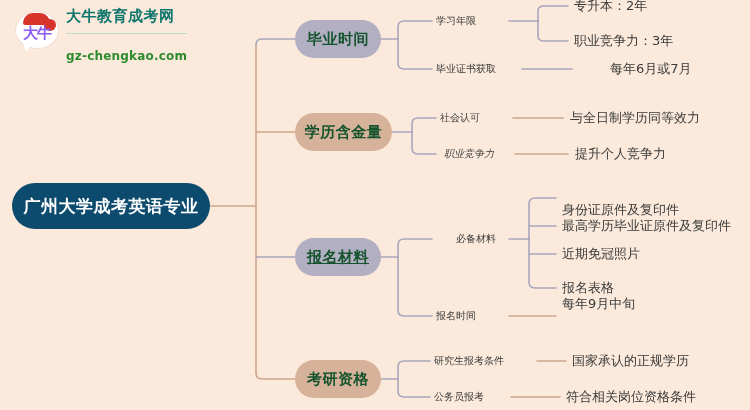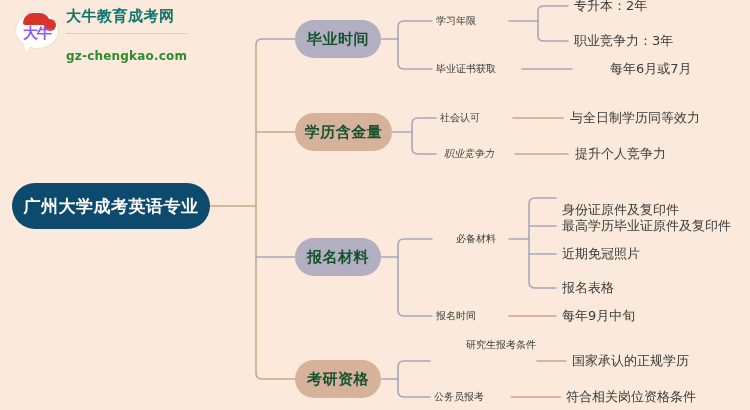--- a/index.html
+++ b/index.html
@@ -142,28 +142,28 @@
   <div class="n3" style="left:574px;top:-2px;">专升本：2年</div>
   <div class="n3" style="left:574px;top:33px;">职业竞争力：3年</div>
   <div class="n3" style="left:610px;top:61px;">每年6月或7月</div>
 
   <div class="n1 tan" style="left:295px;top:113px;width:97px;">学历含金量</div>
   <div class="n2" style="left:440px;top:110px;">社会认可</div>
   <div class="n2" style="left:444px;top:146px;font-style:italic;">职业竞争力</div>
   <div class="n3" style="left:570px;top:110px;">与全日制学历同等效力</div>
   <div class="n3" style="left:575px;top:146px;">提升个人竞争力</div>
 
-  <div class="n1 purple" style="left:295px;top:238px;width:86px;">报名材料</div>
+  <div class="n1 purple" style="left:295px;top:238px;width:86px;text-decoration:underline;">报名材料</div>
   <div class="n2" style="left:444px;top:231px;margin-left:12px;">必备材料</div>
   <div class="n2" style="left:436px;top:308px;">报名时间</div>
   <div class="n3" style="left:562px;top:202px;">身份证原件及复印件</div>
   <div class="n3" style="left:562px;top:218px;">最高学历毕业证原件及复印件</div>
   <div class="n3" style="left:562px;top:246px;">近期免冠照片</div>
   <div class="n3" style="left:562px;top:280px;">报名表格</div>
-  <div class="n3" style="left:562px;top:308px;">每年9月中旬</div>
+  <div class="n3" style="left:562px;top:296px;">每年9月中旬</div>
 
   <div class="n1 tan" style="left:295px;top:360px;width:86px;">考研资格</div>
-  <div class="n2" style="left:434px;top:337px;margin-left:32px;">研究生报考条件</div>
+  <div class="n2" style="left:434px;top:353px;">研究生报考条件</div>
   <div class="n2" style="left:434px;top:389px;">公务员报考</div>
   <div class="n3" style="left:572px;top:353px;">国家承认的正规学历</div>
   <div class="n3" style="left:566px;top:389px;">符合相关岗位资格条件</div>
 
 </div>
 
 </body></html>

